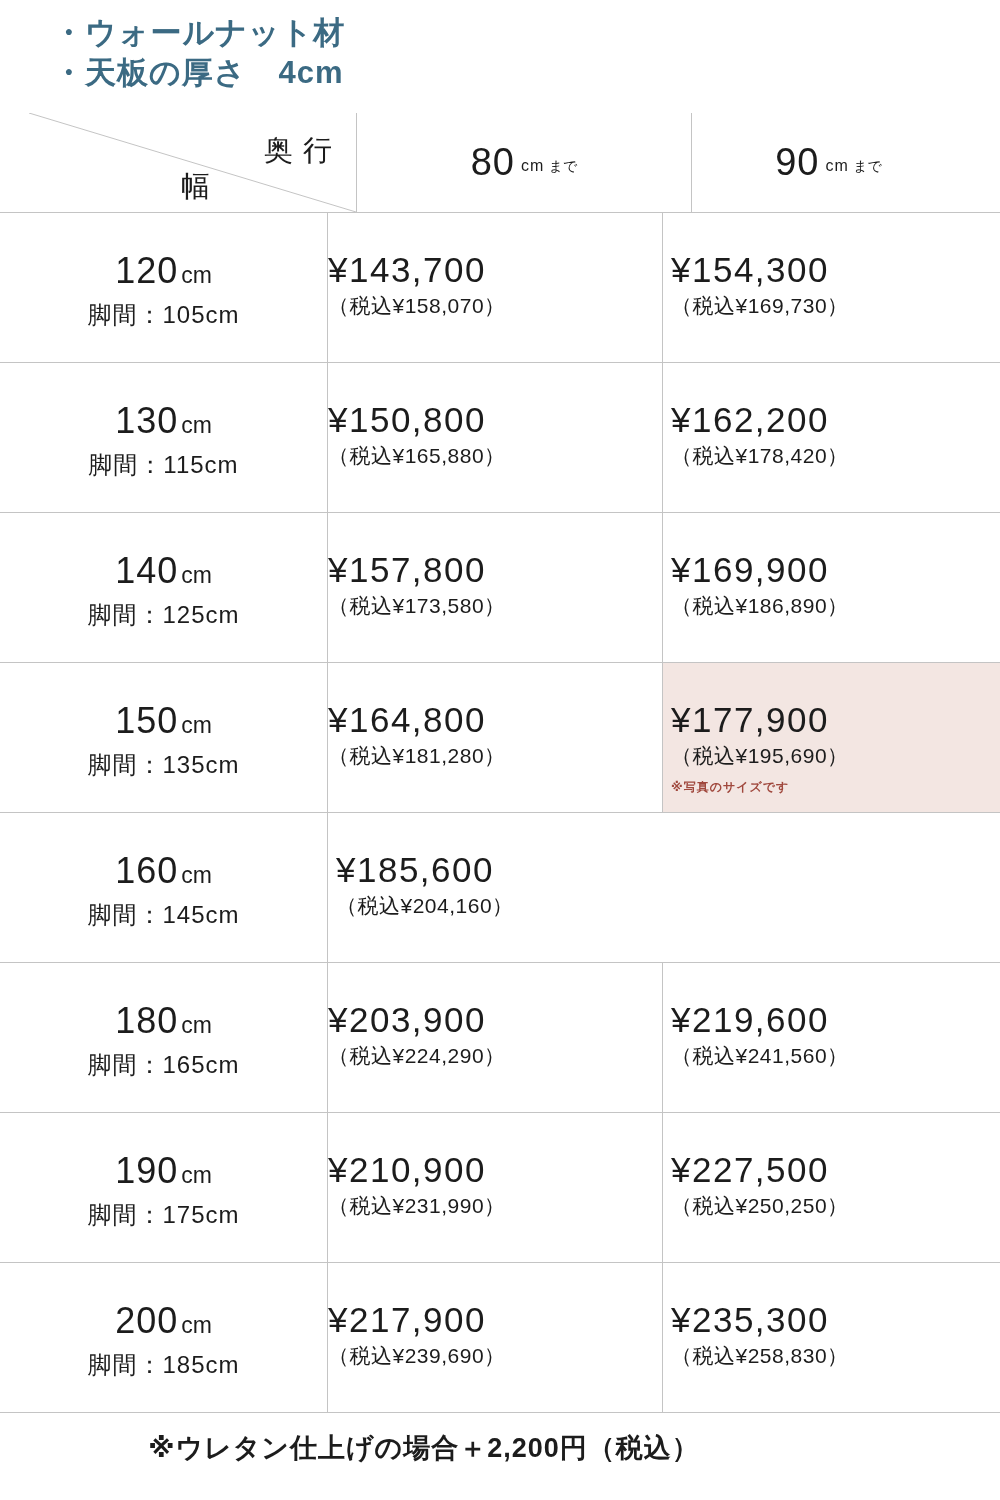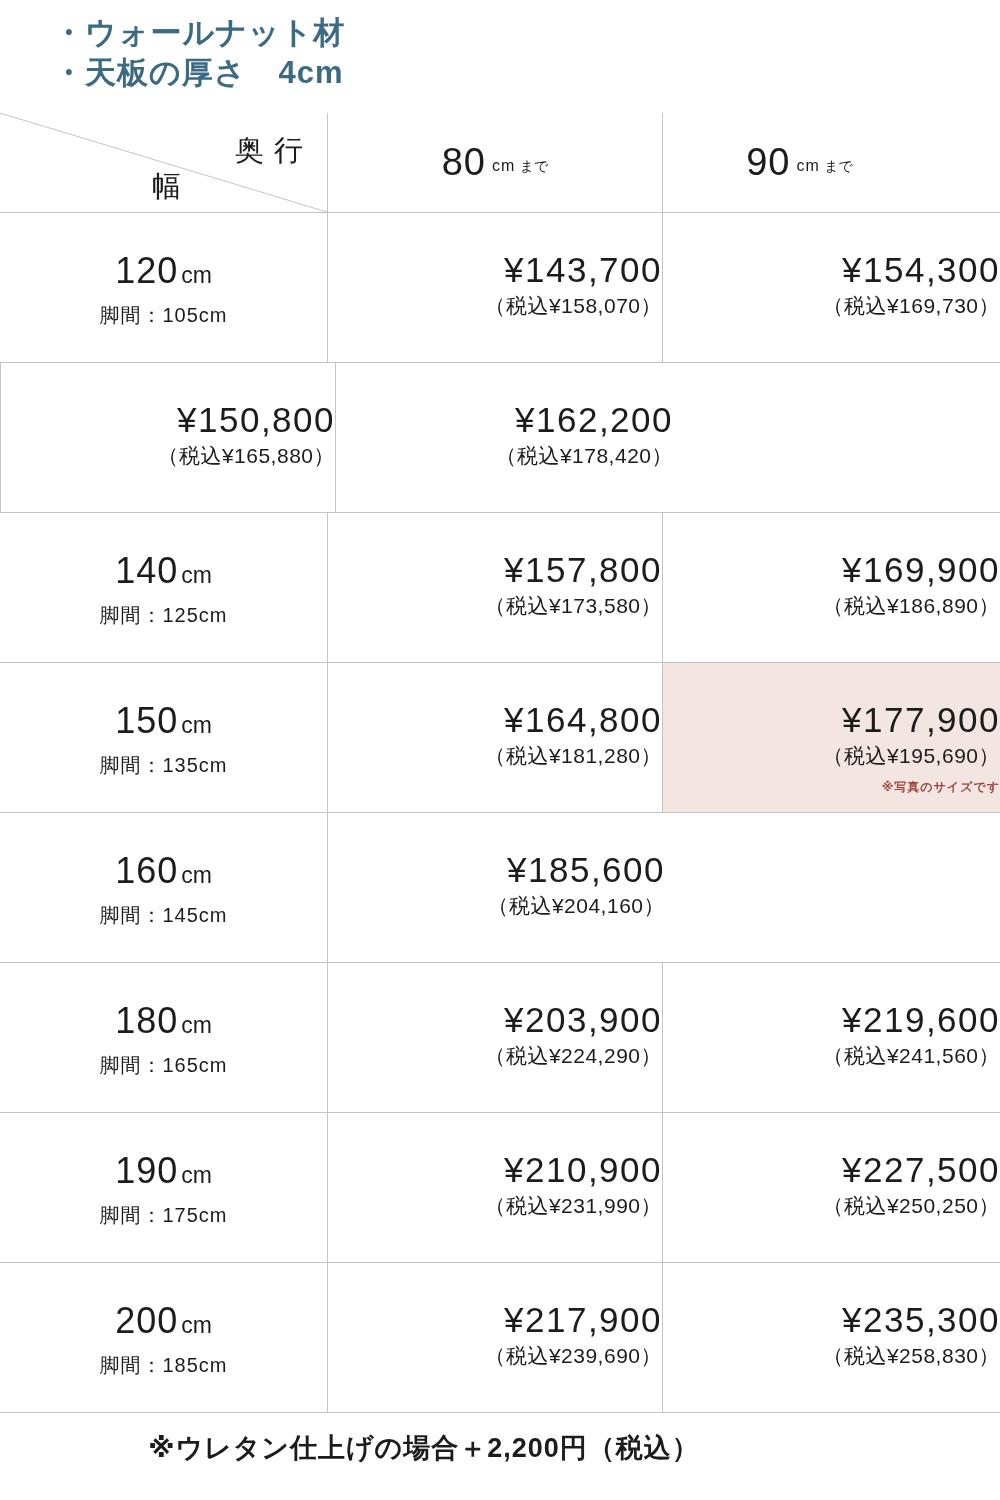--- a/index.html
+++ b/index.html
@@ -42,20 +42,21 @@
     width: 1000px;
   }
   .header-row {
     display: flex;
     height: 100px;
     border-bottom: 1px solid var(--grid-line);
   }
   .corner-cell {
     width: 327px;
     position: relative;
+    margin-left: 29px;
   }
   .corner-cell svg {
     position: absolute;
     inset: 0;
     width: 100%;
     height: 100%;
   }
   .depth-label {
     position: absolute;
     top: 18px;
@@ -116,34 +117,34 @@
     font-size: 36px;
     font-weight: 500;
     letter-spacing: 1px;
   }
   .size-unit {
     font-size: 23px;
     font-weight: 500;
     margin-left: 3px;
   }
   .size-sub {
-    font-size: 20px;
+    font-size: 24px;
     line-height: 26px;
     margin-top: 2px;
     letter-spacing: 1px;
   }
   .price-cell {
     width: 335px;
     border-left: 1px solid var(--grid-line);
     display: flex;
     flex-direction: column;
-    align-items: flex-end;
+    align-items: flex-start;
     padding-top: 37px;
   }
-  .price-cell.last { width: 338px; }
+  .price-cell.last { width: 338px; padding-left: 8px; }
   .price {
     font-size: 35px;
     font-weight: 500;
     line-height: 40px;
     letter-spacing: 1.5px;
     white-space: nowrap;
   }
   .tax {
     font-size: 21px;
     line-height: 24px;
@@ -215,20 +216,24 @@
       <div class="price">¥143,700</div>
       <div class="tax">（税込¥158,070）</div>
     </div>
     <div class="price-cell last">
       <div class="price">¥154,300</div>
       <div class="tax">（税込¥169,730）</div>
     </div>
   </div>
 
   <div class="row">
+    <div class="size-cell">
+      <div class="size-main"><span class="size-num">130</span><span class="size-unit">cm</span></div>
+      <div class="size-sub">脚間：115cm</div>
+    </div>
     <div class="price-cell">
       <div class="price">¥150,800</div>
       <div class="tax">（税込¥165,880）</div>
     </div>
     <div class="price-cell last">
       <div class="price">¥162,200</div>
       <div class="tax">（税込¥178,420）</div>
     </div>
   </div>
 

